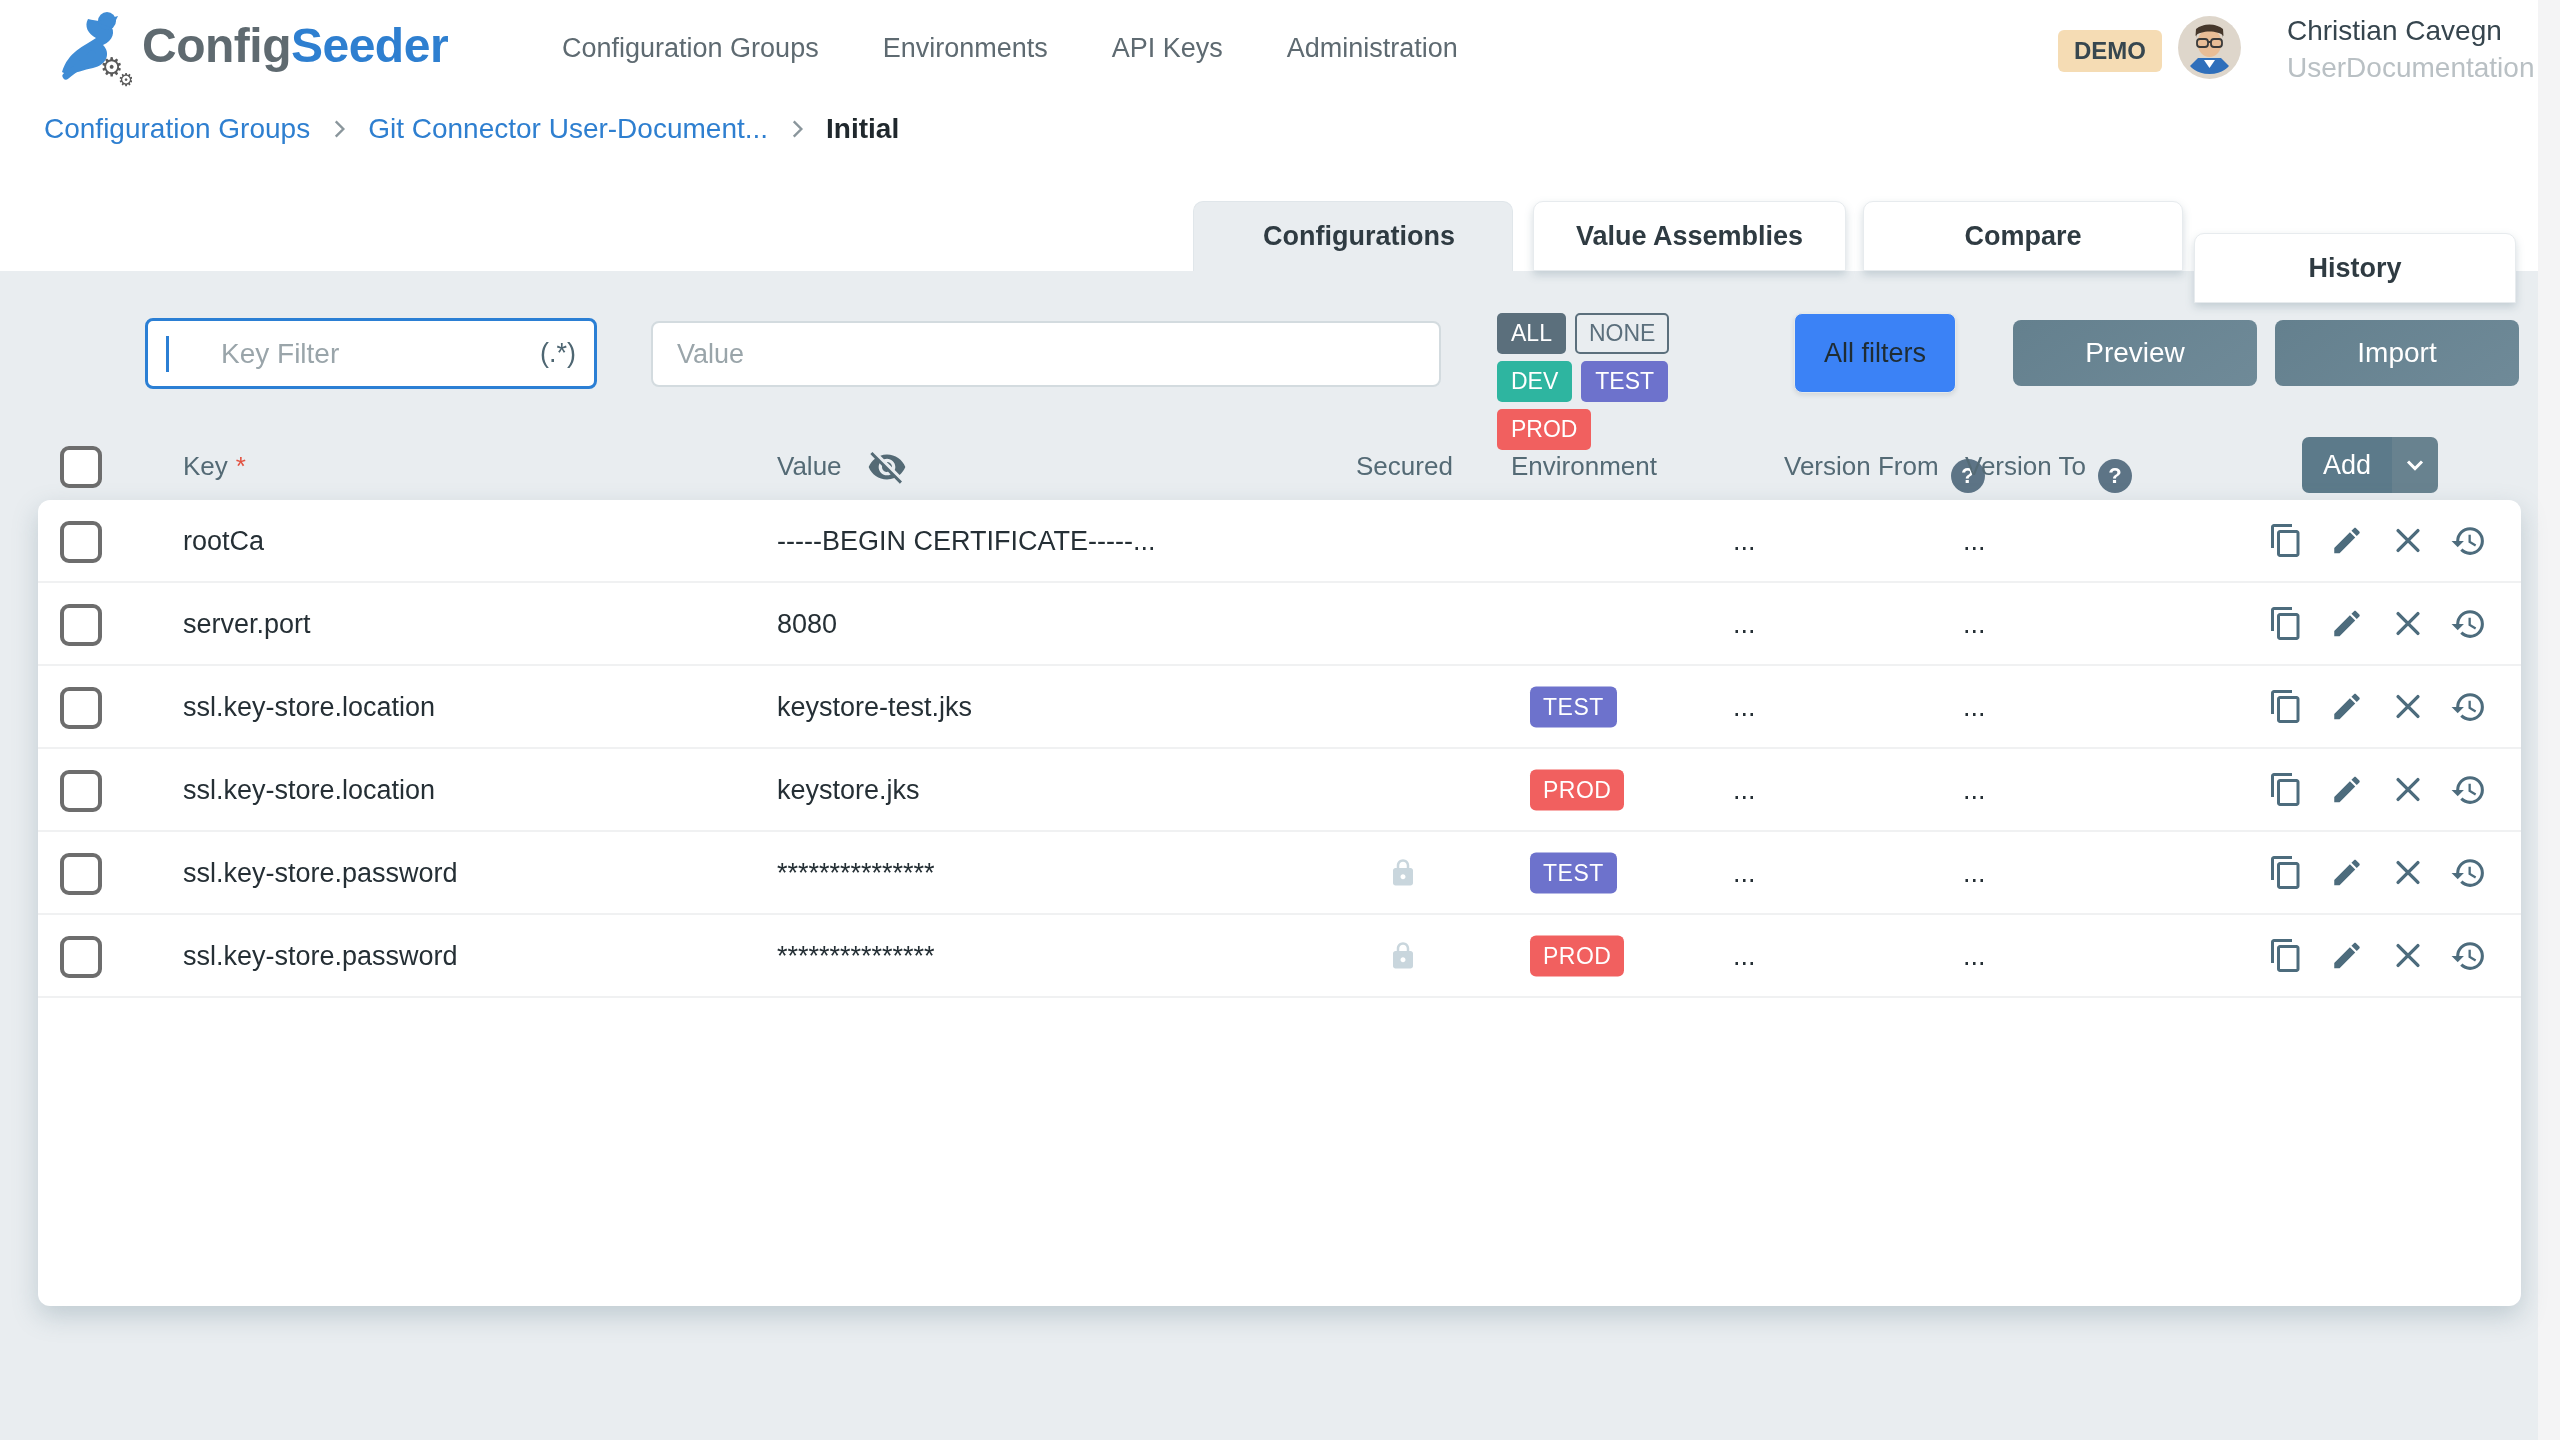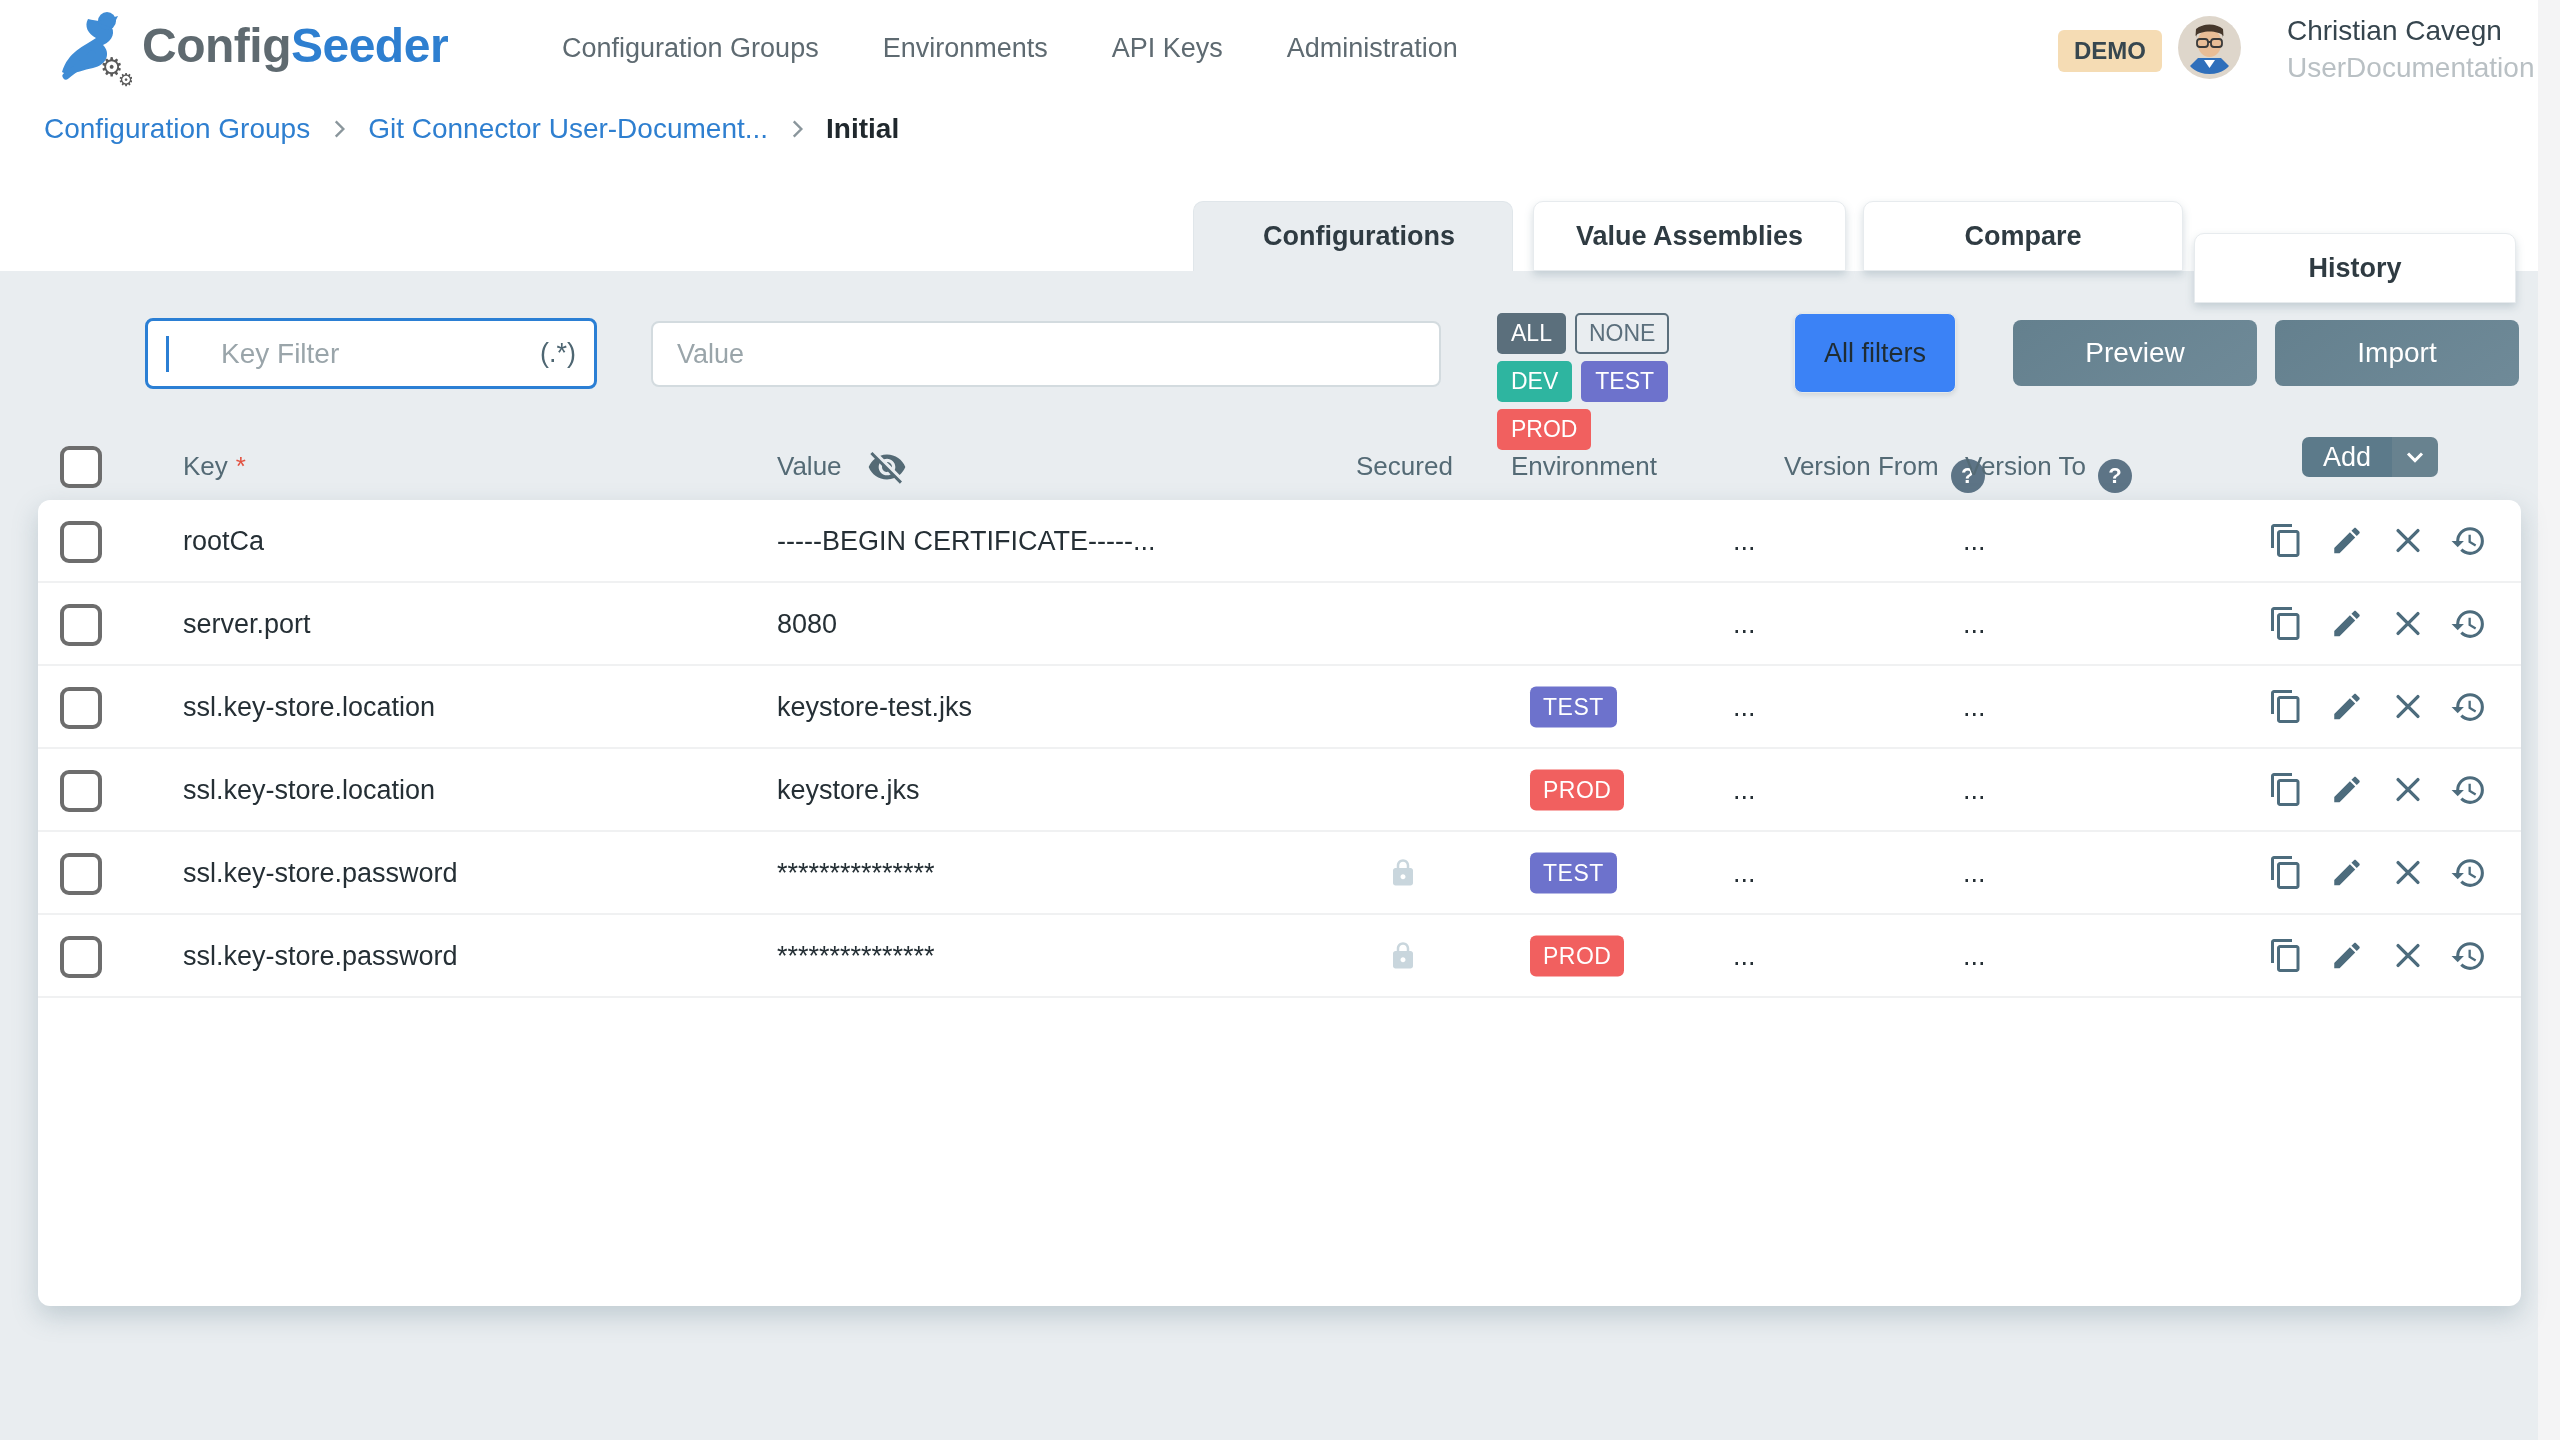--- a/index.html
+++ b/index.html
@@ -63,21 +63,21 @@
   .preview-btn{left:2013px;}
   .import-btn{left:2275px;}
 
   
   .thead{position:absolute;left:0;top:437px;width:2538px;height:60px;font-size:26px;color:var(--header-text);}
   .thead .hlabel{position:absolute;top:14px;white-space:nowrap;}
   .checkbox{position:absolute;width:34px;height:34px;border:4px solid #6d6d6d;border-radius:9px;background:#fff;box-sizing:content-box;cursor:pointer;}
   .req{color:#e25241;margin-left:8px;}
   .qmark{display:inline-flex;width:34px;height:34px;border-radius:50%;background:var(--qmark);color:#fff;
          font-size:22px;font-weight:700;align-items:center;justify-content:center;margin-left:12px;vertical-align:-8px;}
-  .add-btn{position:absolute;left:2302px;top:0px;height:40px;display:flex;border-radius:7px;overflow:hidden;cursor:pointer;}
+  .add-btn{position:absolute;left:2302px;top:0px;height:56px;display:flex;border-radius:7px;overflow:hidden;cursor:pointer;}
   .add-main{background:var(--slate-dark);color:#fff;font-size:27px;display:flex;align-items:center;justify-content:center;width:90px;}
   .add-chev{background:#68828f;width:46px;display:flex;align-items:center;justify-content:center;}
 
   
   .card{position:absolute;left:38px;top:500px;width:2483px;height:806px;background:#fff;border-radius:12px;
         box-shadow:0 10px 26px rgba(96,125,139,.30);}
   .row{position:relative;height:81px;border-bottom:2px solid #f0f1f2;}
   .row .cb{left:22px;top:21px;position:absolute;}
   .row .cell{position:absolute;top:50%;transform:translateY(-50%);font-size:27px;color:#252f35;white-space:nowrap;}
   .row .key{left:145px;}

